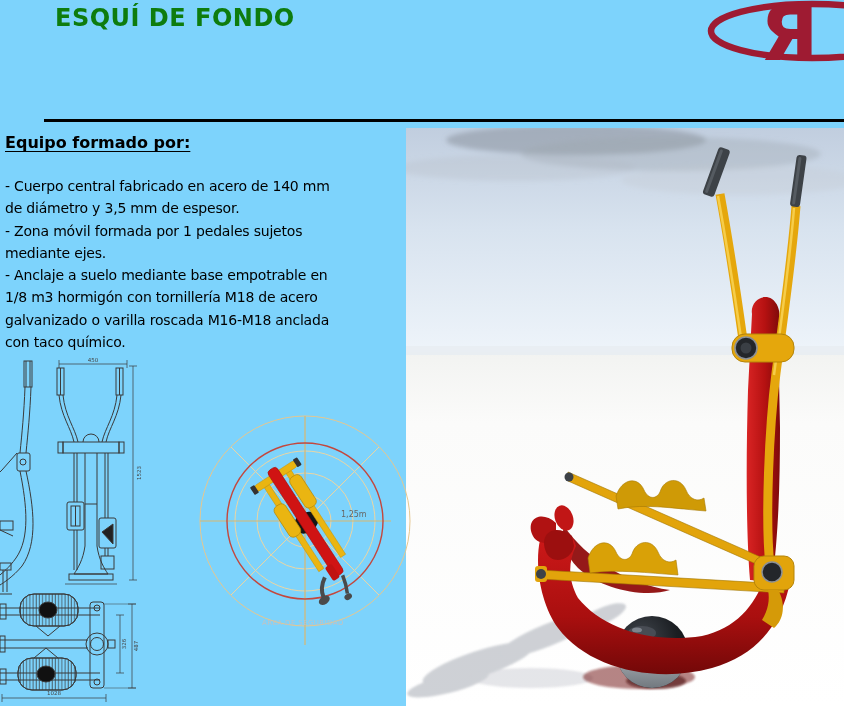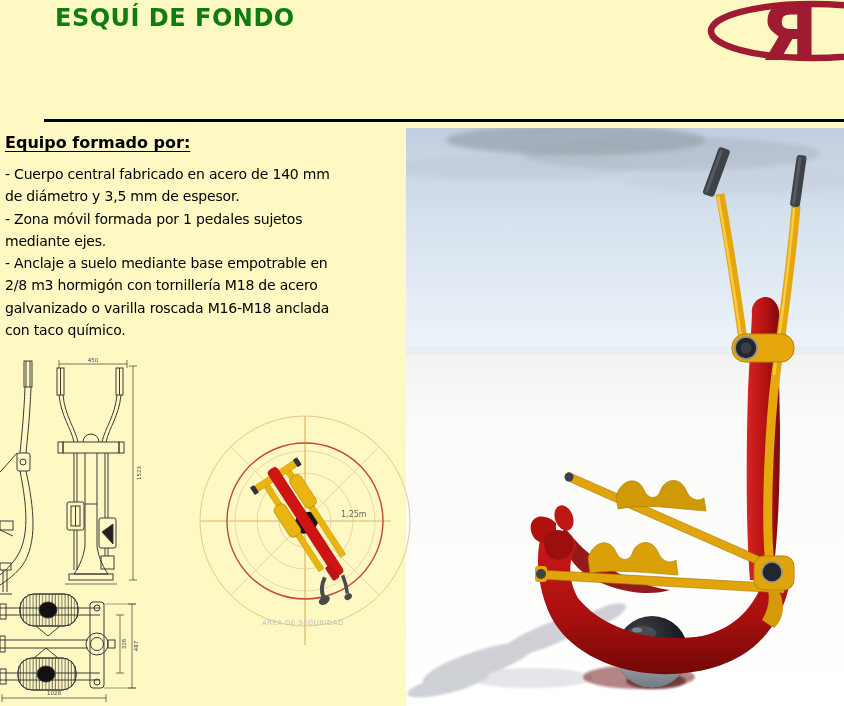--- a/index.html
+++ b/index.html
@@ -1,29 +1,29 @@
 <!DOCTYPE html>
 <html><head>
 <meta charset="utf-8">
 <style>
   html,body{margin:0;padding:0;background:#fff;}
-  .page{position:relative;width:844px;height:706px;overflow:hidden;background:#fef9c3;
+  .page{position:relative;width:844px;height:706px;overflow:hidden;background:#7dd3fc;
         font-family:"DejaVu Sans", sans-serif;color:#000;}
 
   
   .title-block{position:absolute;left:55px;top:4px;line-height:29px;color:#0e7c0e;}
   .title-1,.title-2{font-size:24px;font-weight:bold;letter-spacing:.5px;}
   .title-3{font-size:24px;font-weight:normal;letter-spacing:0;}
   .logo{position:absolute;top:0;right:0;width:150px;height:66px;}
   .header-rule{position:absolute;left:44px;top:119px;width:800px;height:3px;background:#000;}
 
   
   .desc{position:absolute;left:5px;top:131px;width:402px;}
   .desc-heading{font-size:16px;font-weight:bold;text-decoration:underline;
-                text-underline-offset:3px;line-height:24px;margin-bottom:8px;}
+                text-underline-offset:3px;line-height:24px;margin-bottom:20px;}
   .desc-item{font-size:14px;line-height:22.3px;white-space:pre-line;letter-spacing:-0.2px;}
 
   
   .svg-abs{position:absolute;}
   svg text{font-family:"DejaVu Sans", sans-serif;}
   .dim-text{fill:#444;}
 </style>
 </head>
 <body>
 
@@ -40,21 +40,21 @@
 
   <div class="header-rule"></div>
 
   <div class="desc">
     <div class="desc-heading">Equipo formado por:</div>
     <div class="desc-item">- Cuerpo central fabricado en acero de 140 mm
 de diámetro y 3,5 mm de espesor.</div>
     <div class="desc-item">- Zona móvil formada por 1 pedales sujetos
 mediante ejes.</div>
     <div class="desc-item">- Anclaje a suelo mediante base empotrable en
-2/8 m3 hormigón con tornillería M18 de acero
+1/8 m3 hormigón con tornillería M18 de acero
 galvanizado o varilla roscada M16-M18 anclada
 con taco químico.</div>
   </div>
 
   <svg class="svg-abs" style="left:406px;top:128px;" width="438" height="578" viewBox="0 0 438 578">
     <defs>
       <linearGradient id="skyG" x1="0" y1="0" x2="0" y2="1">
         <stop offset="0" stop-color="#c1cedf"></stop>
           <stop offset="0.45" stop-color="#d8e3ef"></stop>
         <stop offset="1" stop-color="#eef4fa"></stop>

